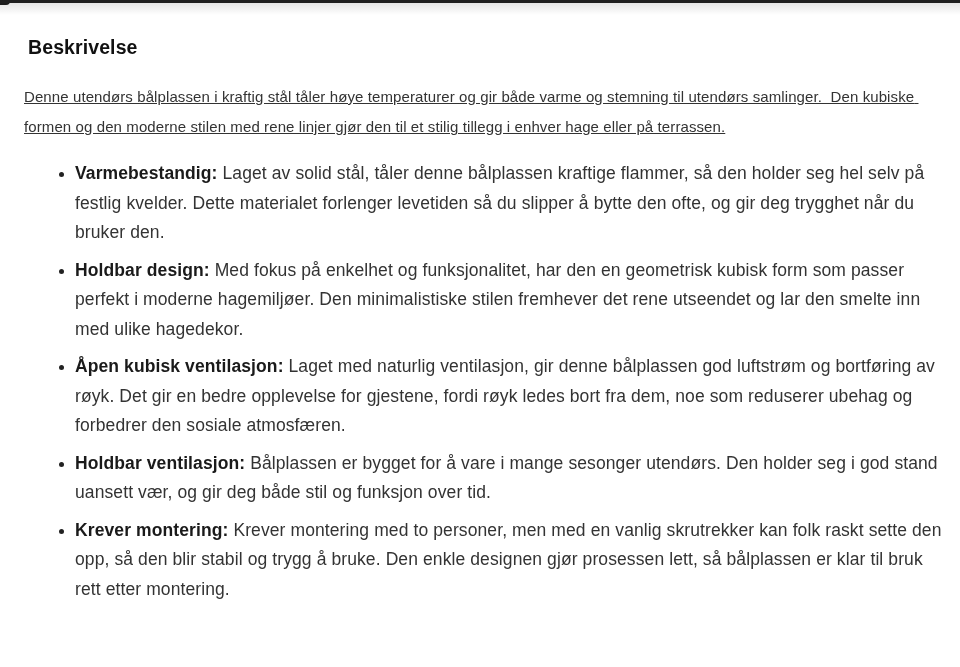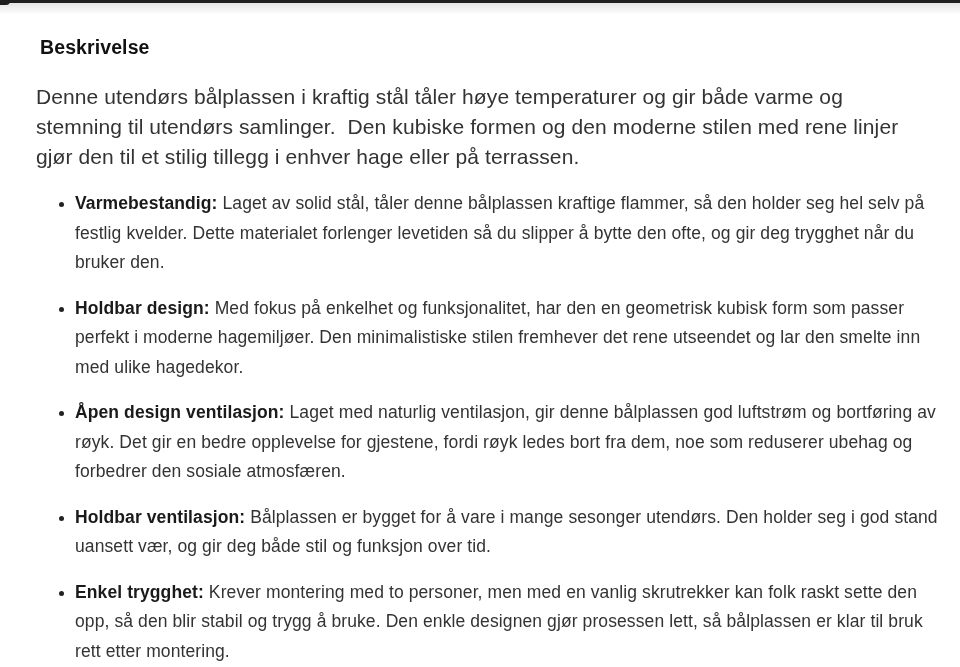--- a/index.html
+++ b/index.html
@@ -35,46 +35,47 @@
     height: 12px;
     background: linear-gradient(to bottom, rgba(0,0,0,0.10), rgba(0,0,0,0.0));
   }
   .content {
     position: absolute;
     top: 0; left: 0; right: 0;
     padding: 35px 14px 0 24px;
     box-sizing: border-box;
   }
   h2.heading {
-    margin: 0 0 23px 16px;
+    margin: 0 0 23px 4px;
     font-size: 19.5px;
     line-height: 24px;
     font-weight: 700;
     color: #111111;
     letter-spacing: 0.1px;
   }
   p.intro {
-    margin: 12px;
-    font-size: 21px;
+    margin: 0;
+    font-size: 15px;
     line-height: 30px;
     color: #333333;
     letter-spacing: 0.1px;
     white-space: pre-wrap;
+    text-decoration: underline;
   }
   ul.feature-list {
     margin: 17px 0 0 0;
     padding: 0 0 0 51px;
     list-style: disc outside;
   }
   ul.feature-list li {
     font-size: 17.5px;
     line-height: 29.5px;
     color: #333333;
     letter-spacing: 0.1px;
-    margin: 16px 0 3px 0;
+    margin: 8px 0 3px 0;
     padding-right: 2px;
   }
   ul.feature-list li::marker {
     color: #222222;
     font-size: 15px;
   }
   .li-label {
     font-weight: 700;
     color: #1a1a1a;
   }
@@ -94,25 +95,25 @@
   <ul class="feature-list">
     <li>
       <span class="li-label">Varmebestandig:</span>
       <span class="li-text">Laget av solid stål, tåler denne bålplassen kraftige flammer, så den holder seg hel selv på festlig kvelder. Dette materialet forlenger levetiden så du slipper å bytte den ofte, og gir deg trygghet når du bruker den.</span>
     </li>
     <li>
       <span class="li-label">Holdbar design:</span>
       <span class="li-text">Med fokus på enkelhet og funksjonalitet, har den en geometrisk kubisk form som passer perfekt i moderne hagemiljøer. Den minimalistiske stilen fremhever det rene utseendet og lar den smelte inn med ulike hagedekor.</span>
     </li>
     <li>
-      <span class="li-label">Åpen design ventilasjon:</span>
+      <span class="li-label">Åpen kubisk ventilasjon:</span>
       <span class="li-text">Laget med naturlig ventilasjon, gir denne bålplassen god luftstrøm og bortføring av røyk. Det gir en bedre opplevelse for gjestene, fordi røyk ledes bort fra dem, noe som reduserer ubehag og forbedrer den sosiale atmosfæren.</span>
     </li>
     <li>
       <span class="li-label">Holdbar ventilasjon:</span>
       <span class="li-text">Bålplassen er bygget for å vare i mange sesonger utendørs. Den holder seg i god stand uansett vær, og gir deg både stil og funksjon over tid.</span>
     </li>
     <li>
-      <span class="li-label">Enkel trygghet:</span>
+      <span class="li-label">Krever montering:</span>
       <span class="li-text">Krever montering med to personer, men med en vanlig skrutrekker kan folk raskt sette den opp, så den blir stabil og trygg å bruke. Den enkle designen gjør prosessen lett, så bålplassen er klar til bruk rett etter montering.</span>
     </li>
   </ul>
 </div>
 
 </body></html>

